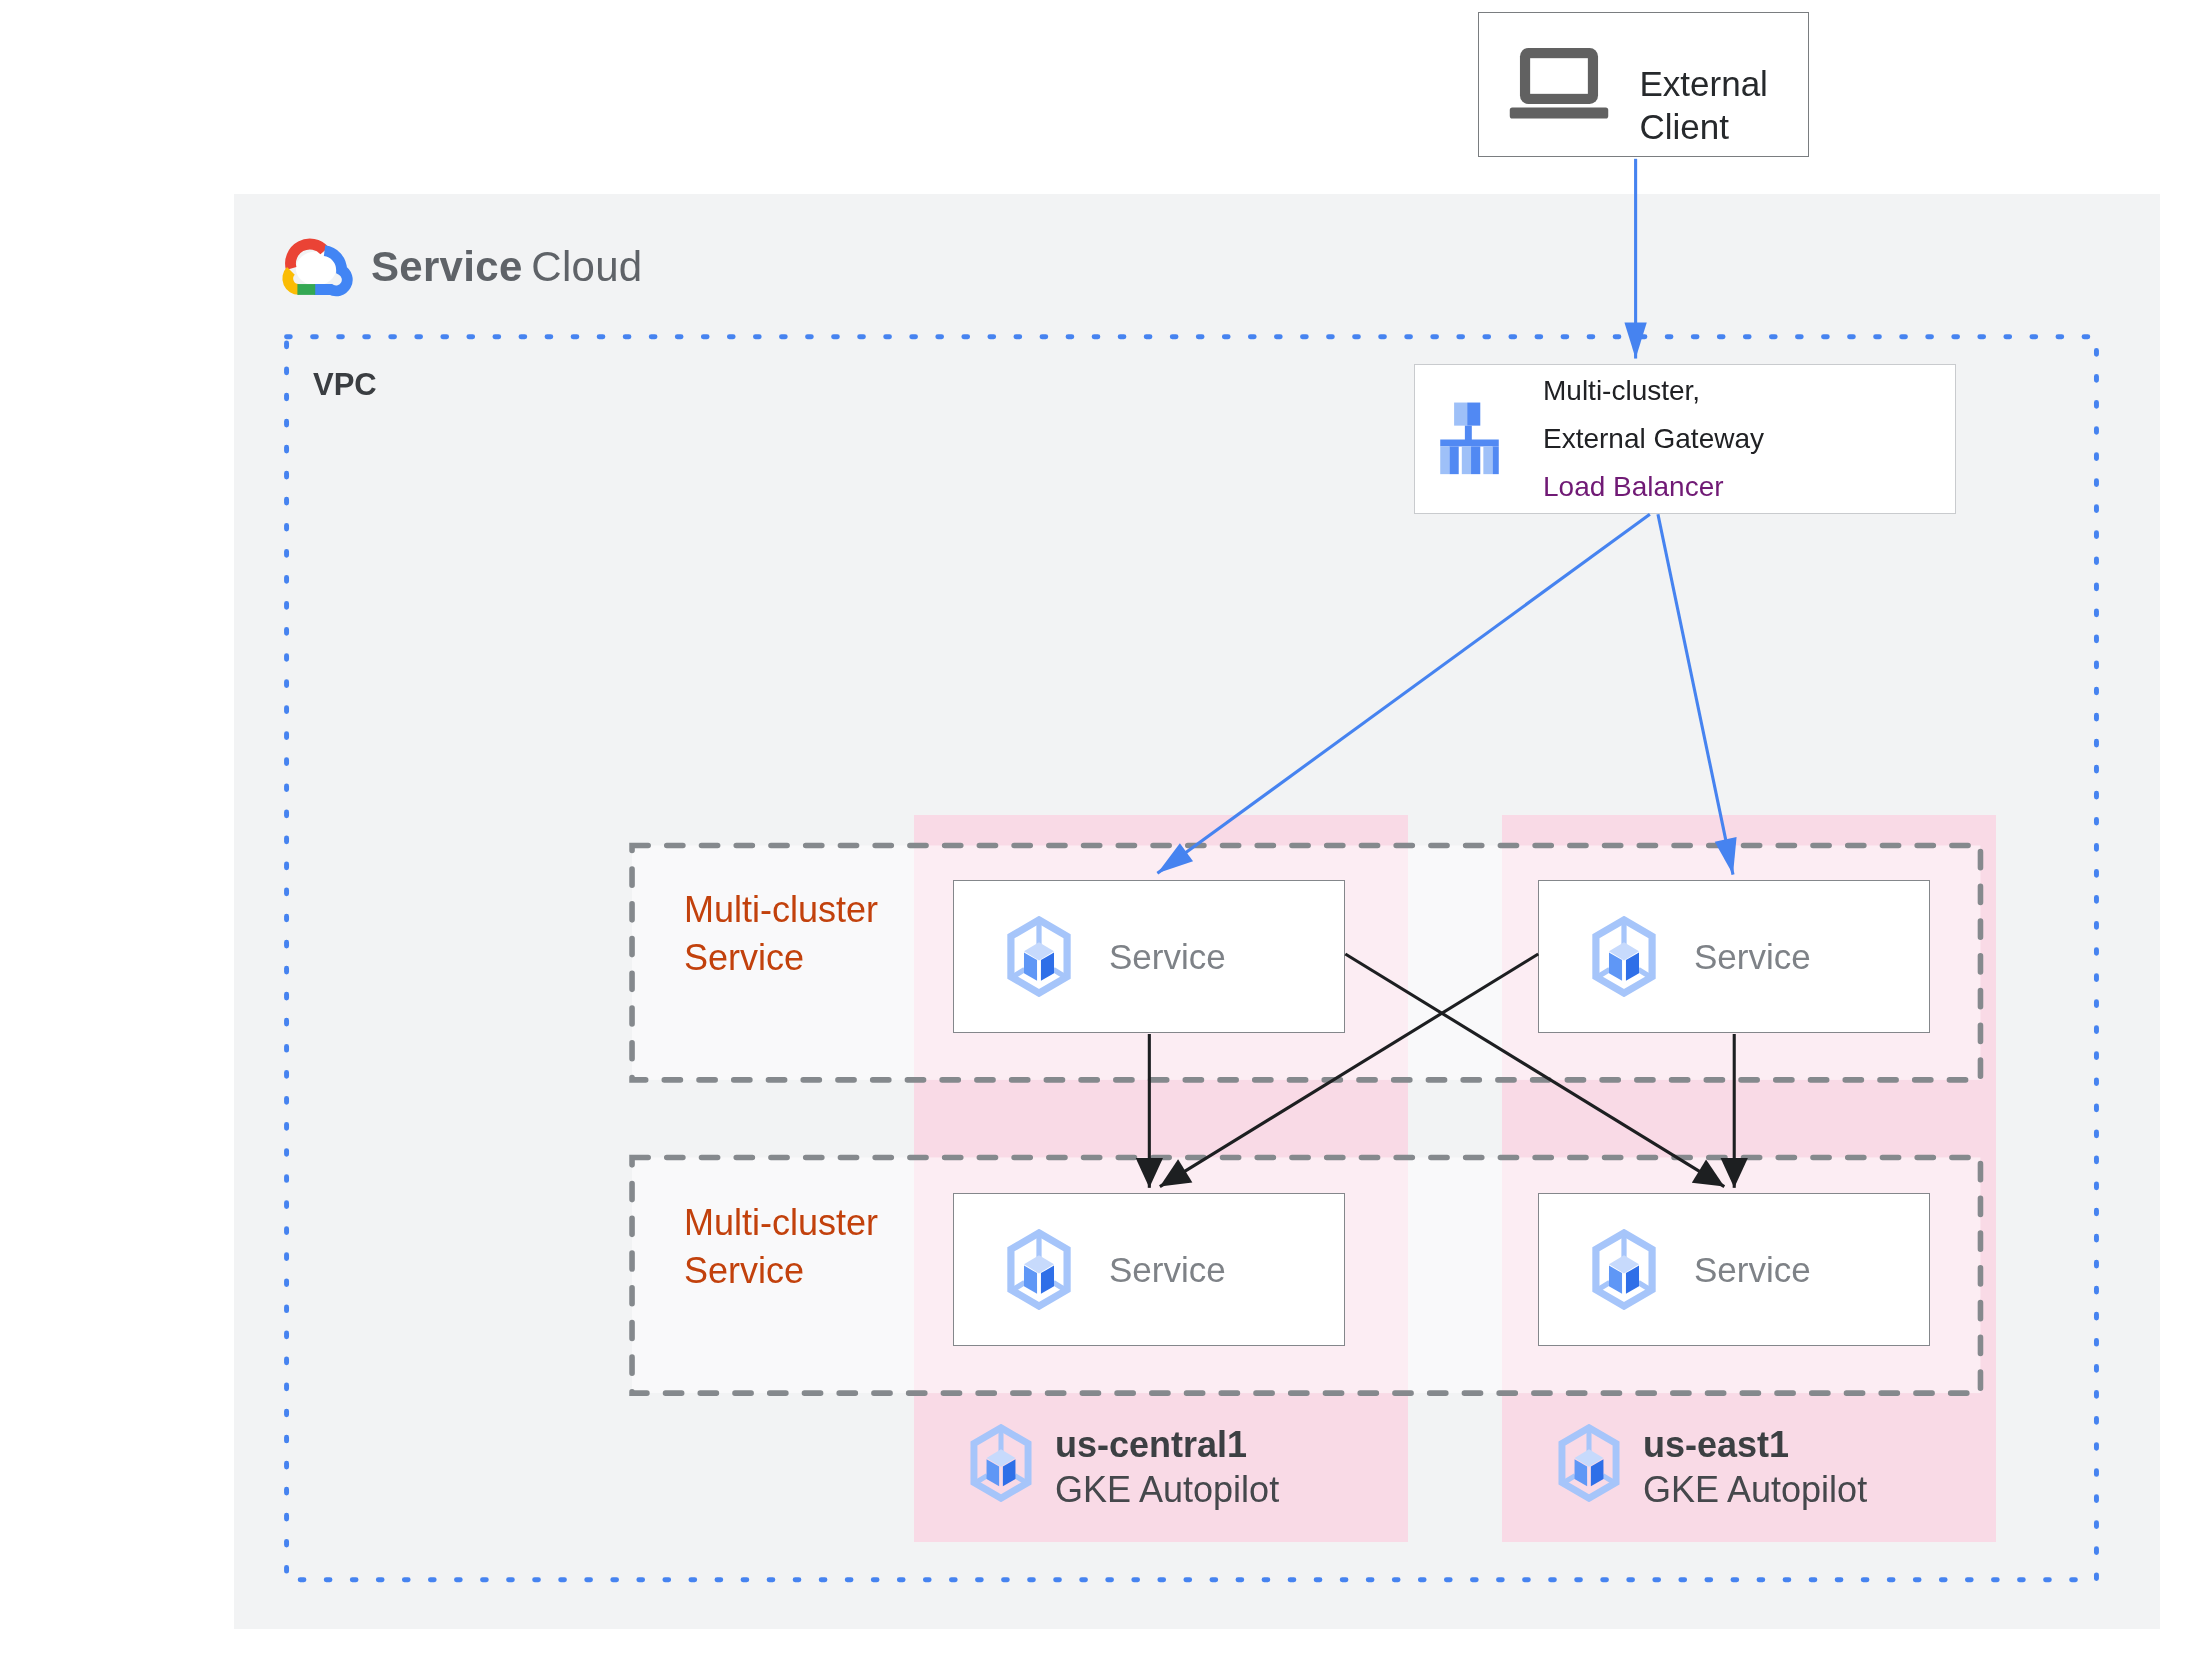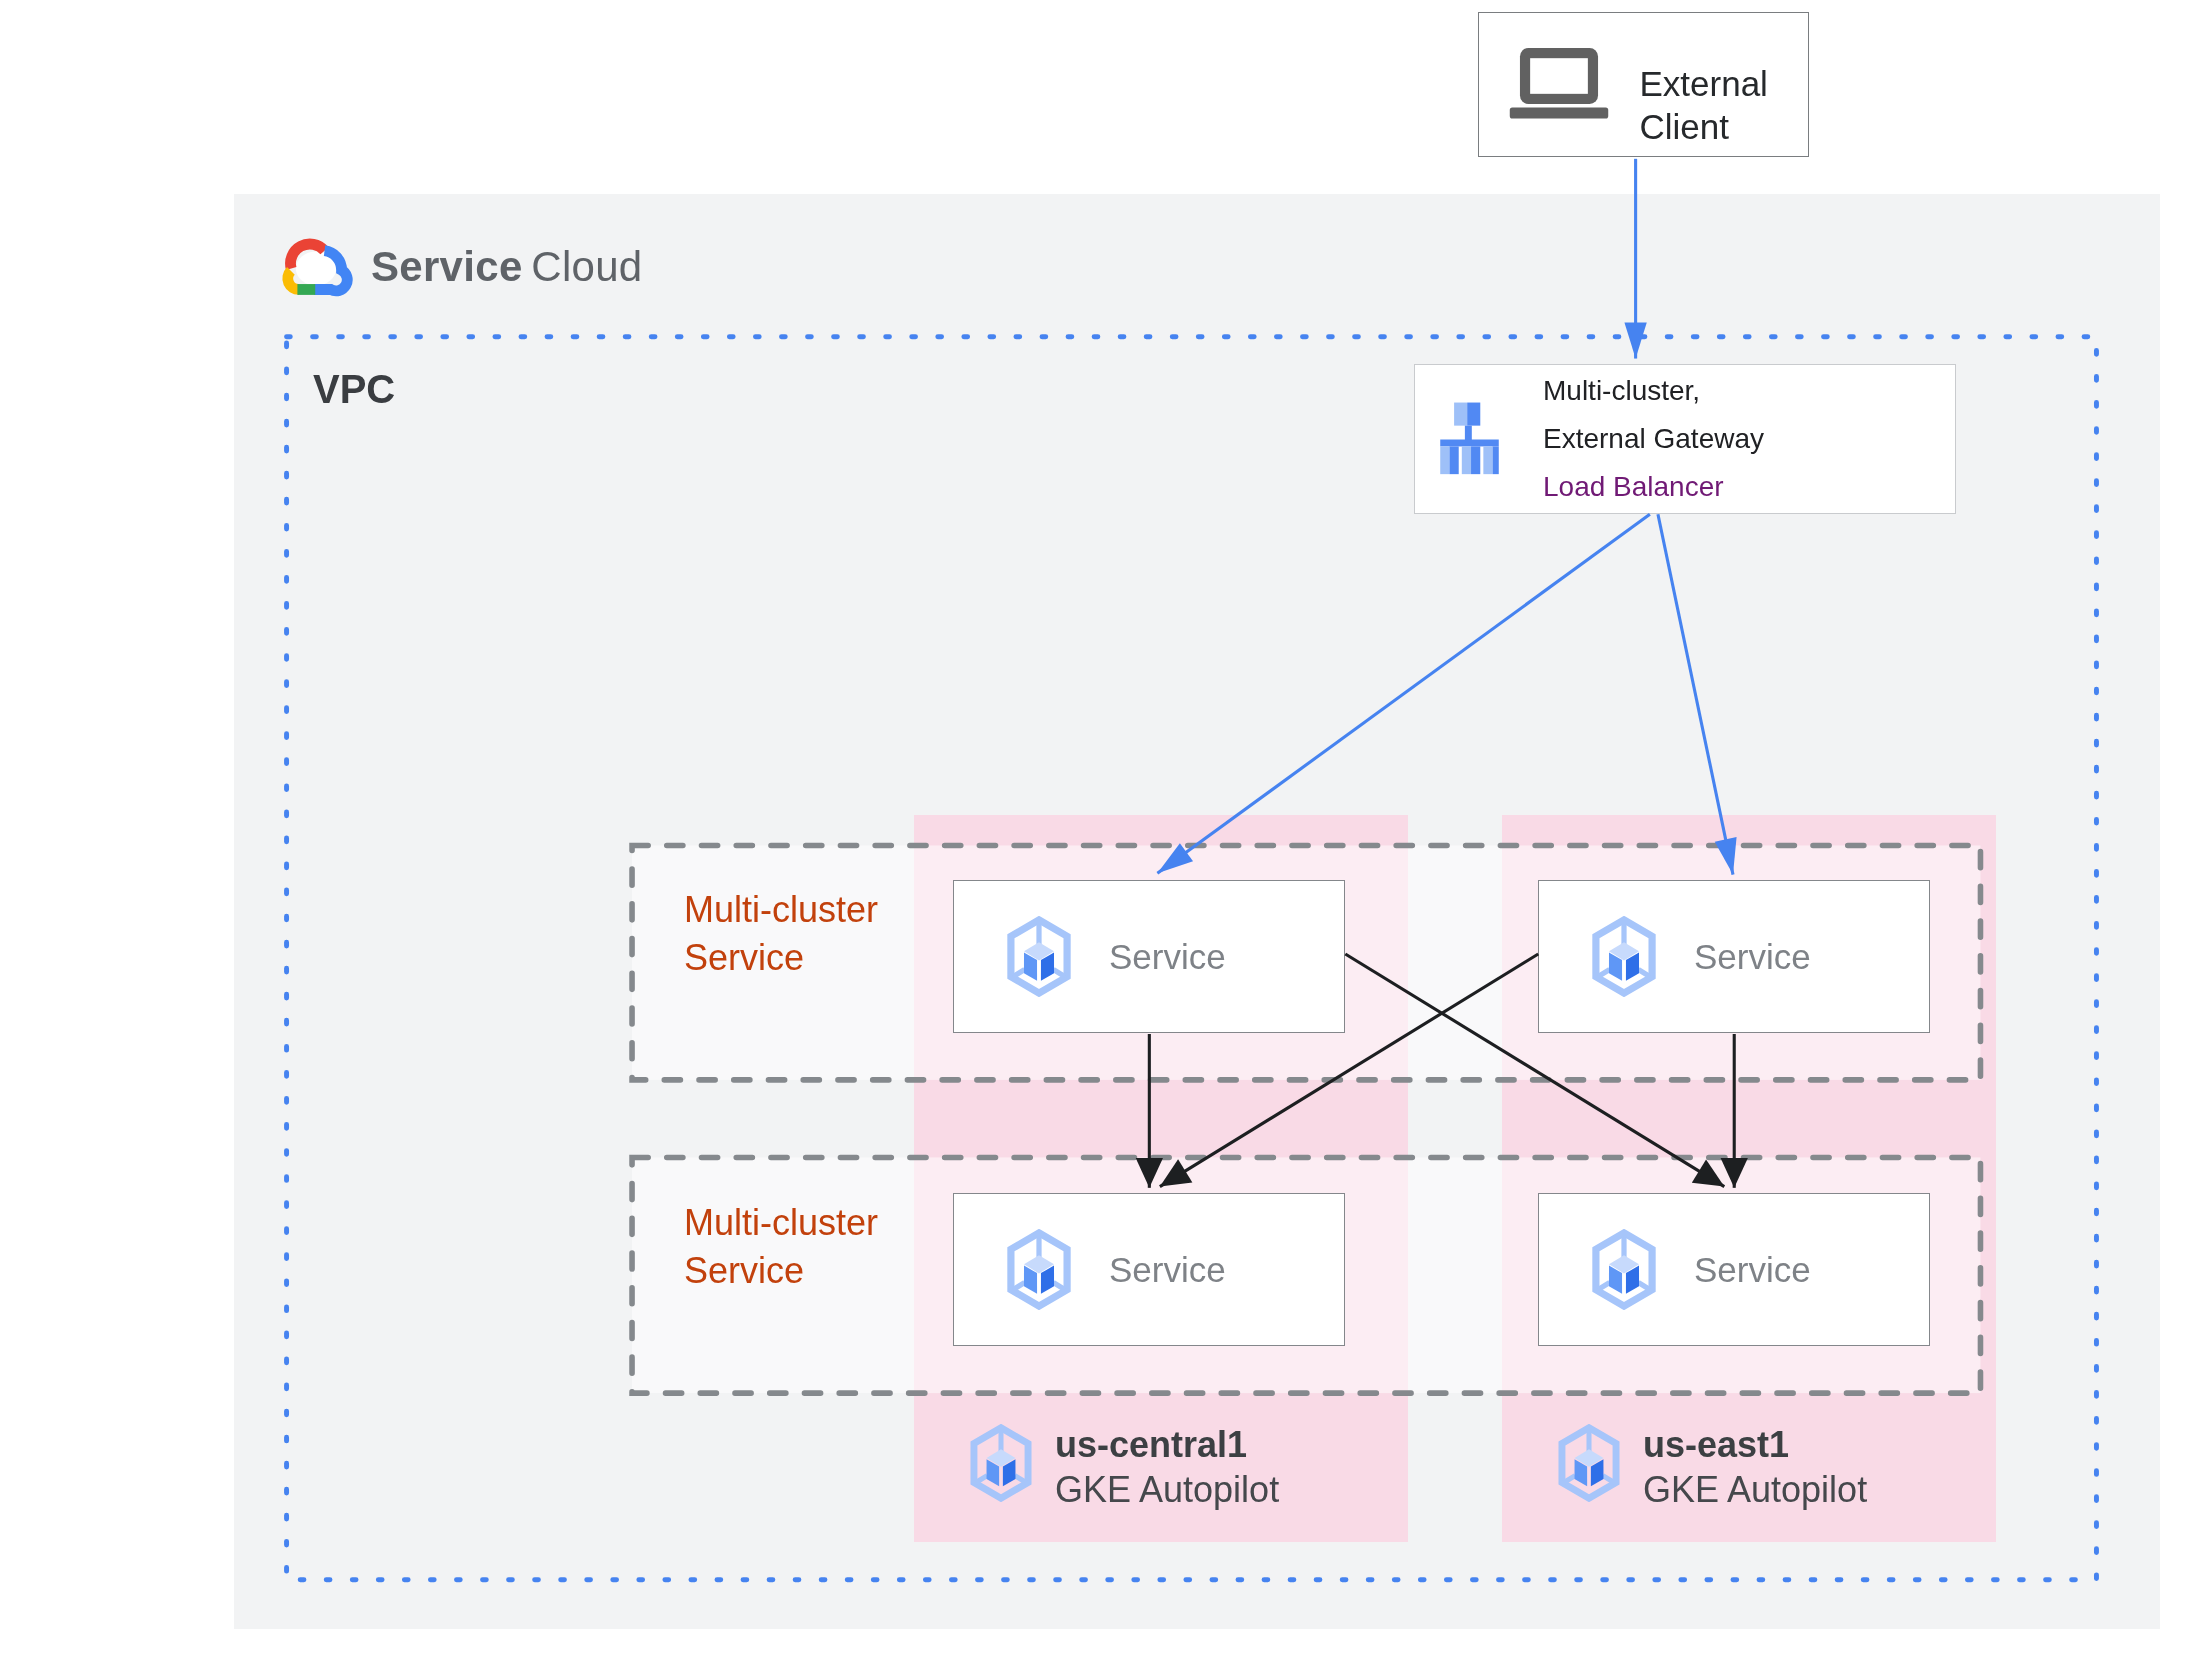--- a/index.html
+++ b/index.html
@@ -9,21 +9,21 @@
   .canvas{left:234px;top:194px;width:1926px;height:1435px;background:#f2f3f4;z-index:0;}
   .pink-col{top:815px;width:494px;height:727px;background:#f9dae6;z-index:1;}
   .borders-svg{left:0;top:0;z-index:2;pointer-events:none;}
   .arrows-svg{left:0;top:0;z-index:9;pointer-events:none;}
 
   .logo{left:277px;top:236px;z-index:3;display:flex;align-items:center;gap:16px;}
   .logo-word{font-size:42px;color:#5f6368;letter-spacing:0.3px;white-space:nowrap;}
   .logo-word .w1{font-weight:600;margin-right:8.7px;}
   .logo-word .w2{font-weight:400;}
 
-  .vpc-label{left:313px;top:367px;font-size:40px;font-weight:bold;color:#3a3d41;z-index:4;}
+  .vpc-label{left:313px;top:367px;font-size:31px;font-weight:bold;color:#3a3d41;z-index:4;}
 
   .node{background:#ffffff;z-index:5;display:flex;align-items:center;box-sizing:border-box;}
   .ext-box{left:1478px;top:12.4px;width:331px;height:145px;border:1.9px solid #7a7d80;padding-left:28.5px;gap:30px;}
   .ext-text{font-size:35px;line-height:43px;color:#26292c;margin-top:40px;}
   .lb-box{left:1414px;top:364px;width:542px;height:150px;border:1.2px solid #c9cbce;padding-left:16px;gap:35px;}
   .lb-text{font-size:28px;line-height:48px;color:#202124;white-space:nowrap;}
   .lb-text .sub{color:#701a75;}
   .svc-box{width:392px;height:153px;border:1.2px solid #84878b;padding-left:52px;gap:37px;}
   .svc-label{font-size:35px;color:#7e8287;}
 

